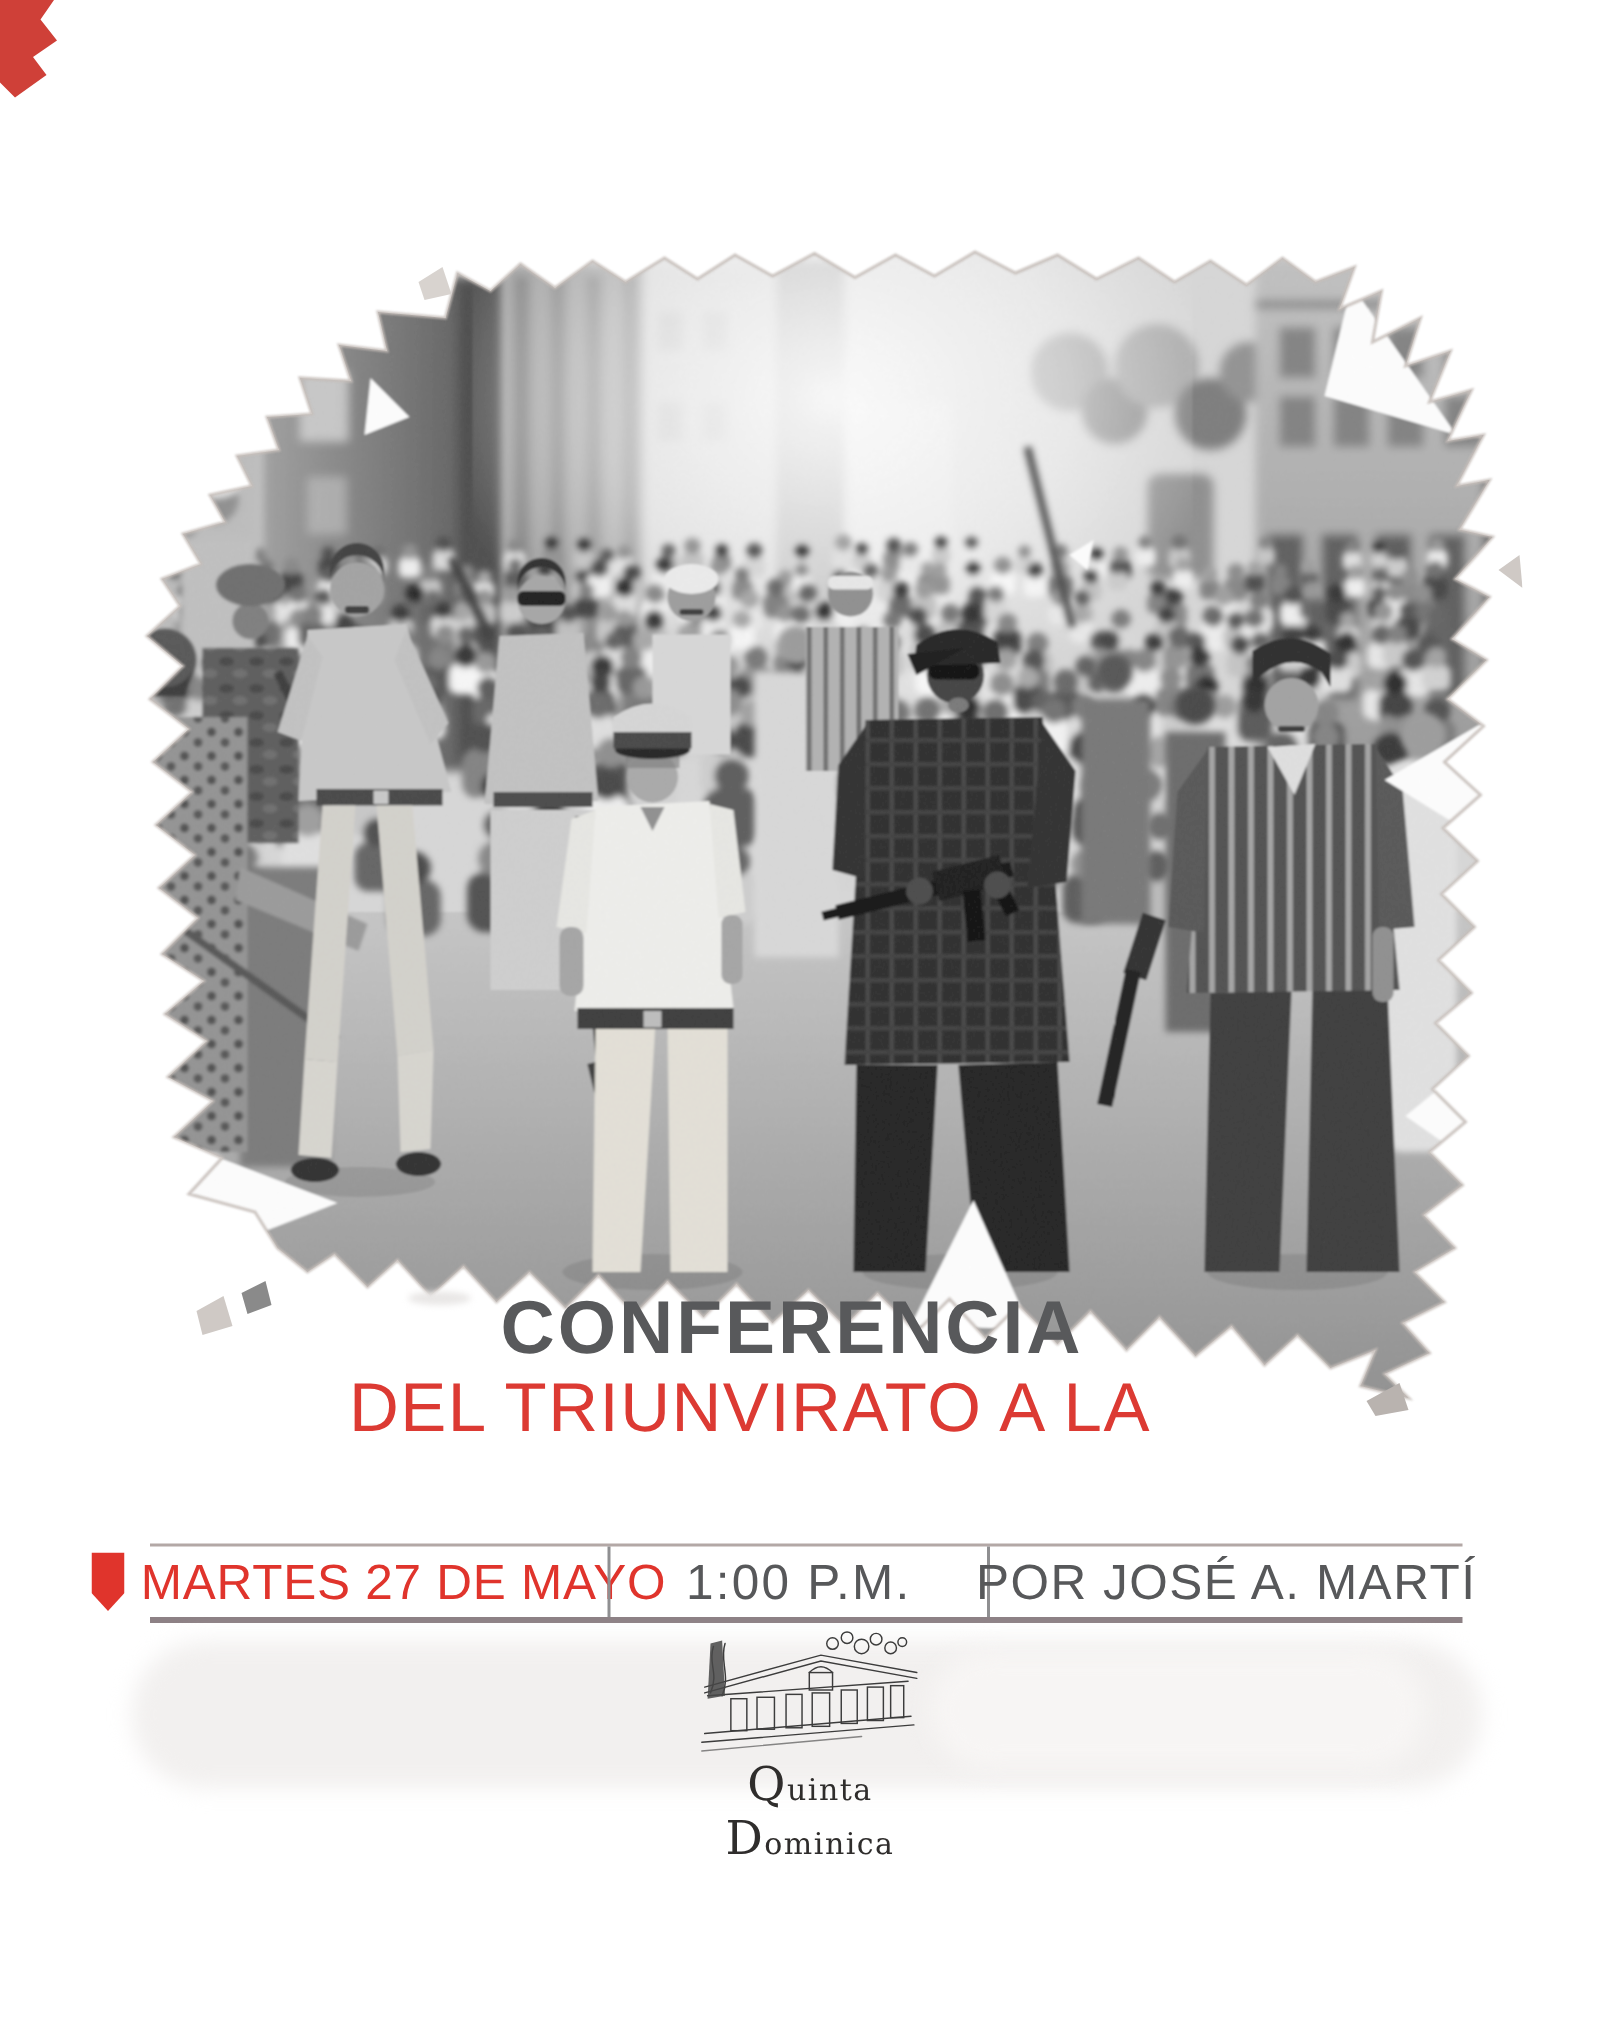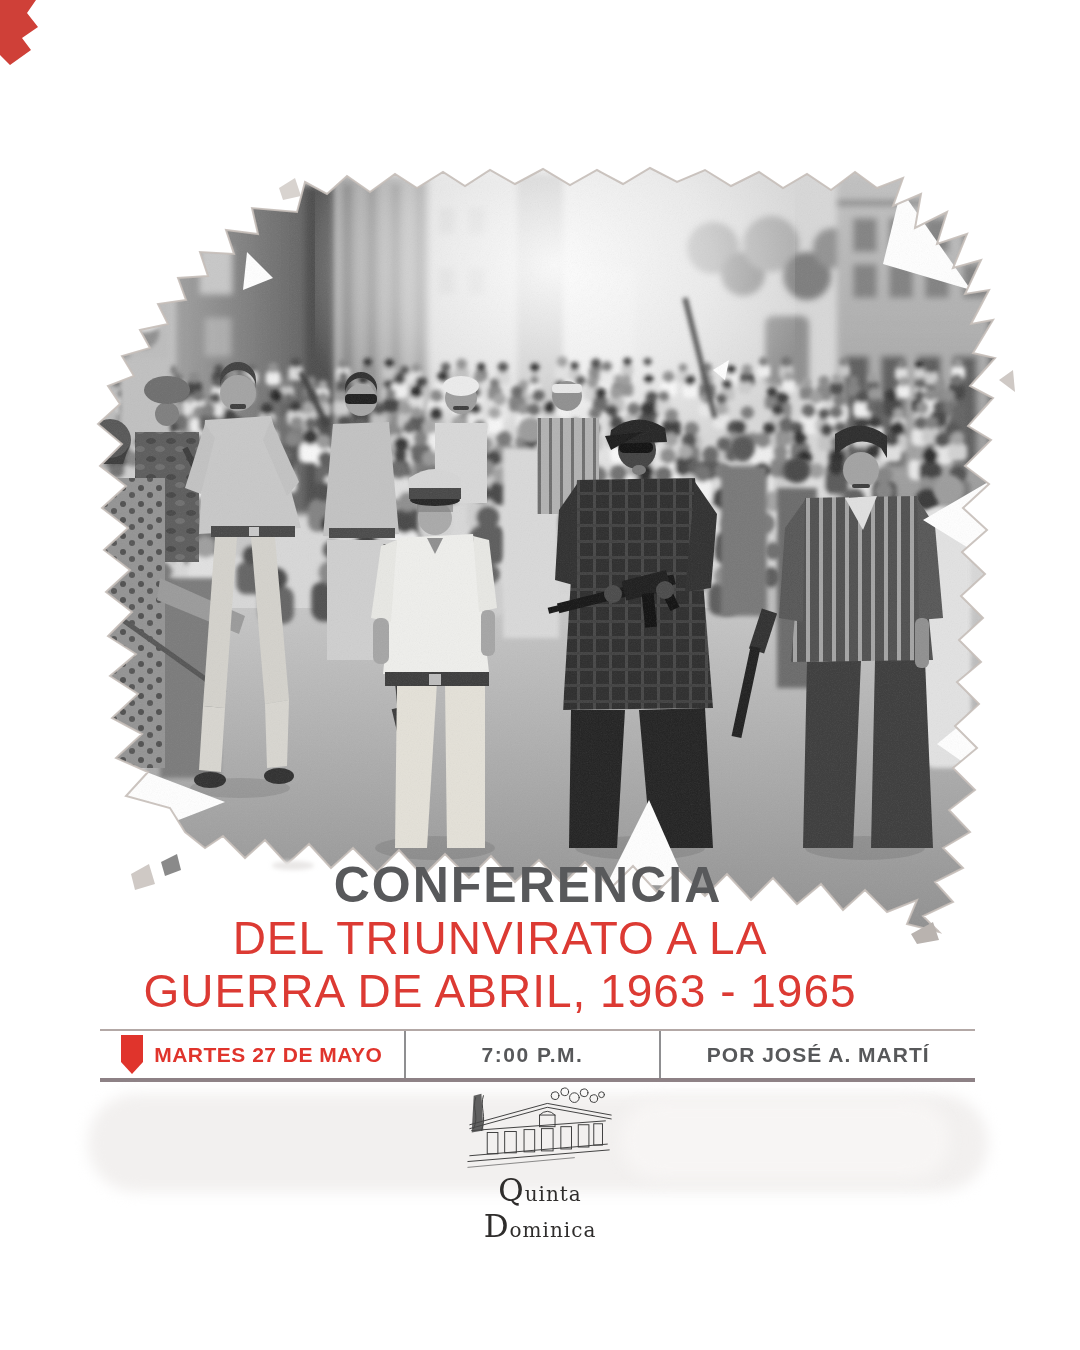--- a/index.html
+++ b/index.html
@@ -15,21 +15,21 @@
            font-size:50px;font-weight:700;letter-spacing:2px;color:#58595B;}
   .smudge{position:absolute;left:272px;top:861px;width:42px;height:9px;background:#e9e7e6;
           border-radius:50%;filter:blur(2px);}
   
   .title{position:absolute;left:0;top:912px;width:1000px;text-align:center;
          font-size:46px;font-weight:400;letter-spacing:1px;color:#DC3A33;line-height:1.16;}
   
   .infobar{position:absolute;left:100px;top:1029px;width:875px;height:53px;box-sizing:border-box;
            border-top:2px solid #B3A8A6;border-bottom:4px solid #8D8185;display:flex;align-items:stretch;}
   .cell{display:flex;align-items:center;justify-content:center;white-space:nowrap;
-        font-weight:700;font-size:21px;letter-spacing:0.5px;color:#57585A;}
+        font-weight:400;font-size:33px;letter-spacing:0.5px;color:#57585A;}
   .cell-date{width:305px;color:#E0342C;}
   .cell-time{width:255px;border-left:2px solid #8F8F91;letter-spacing:1.5px;}
   .cell-speaker{width:315px;border-left:2px solid #8F8F91;letter-spacing:1px;}
   .flag{width:22px;height:39px;margin-right:11px;flex:0 0 auto;}
   
   .band{position:absolute;left:88px;top:1094px;width:900px;height:98px;background:#f2f0ef;
         border-radius:48px;filter:blur(7px);}
   .band2{position:absolute;left:620px;top:1100px;width:330px;height:80px;background:#f7f5f4;
         border-radius:40px;filter:blur(8px);}
   
@@ -1030,32 +1030,31 @@
     </g>
   </svg>
   </div>
 
   <div class="smudge"></div>
 
   <div class="heading">CONFERENCIA</div>
 
   <div class="title">
     <div>DEL TRIUNVIRATO A LA</div>
-    <div>GUERRA DE ABRIL, 1963 - 1965</div>
   </div>
 
   <div class="infobar">
     <div class="cell cell-date">
       <svg class="flag" viewBox="0 0 22 39">
         <polygon points="0,0 22,0 22,27 11,39 0,27" fill="#E0342C"></polygon>
       </svg>
       <span>MARTES 27 DE MAYO</span>
     </div>
     <div class="cell cell-time">
-      <span>7:00 P.M.</span>
+      <span>1:00 P.M.</span>
     </div>
     <div class="cell cell-speaker">
       <span>POR JOSÉ A. MARTÍ</span>
     </div>
   </div>
 
   <div class="band"></div>
   <div class="band2"></div>
 
   <div class="logo">

